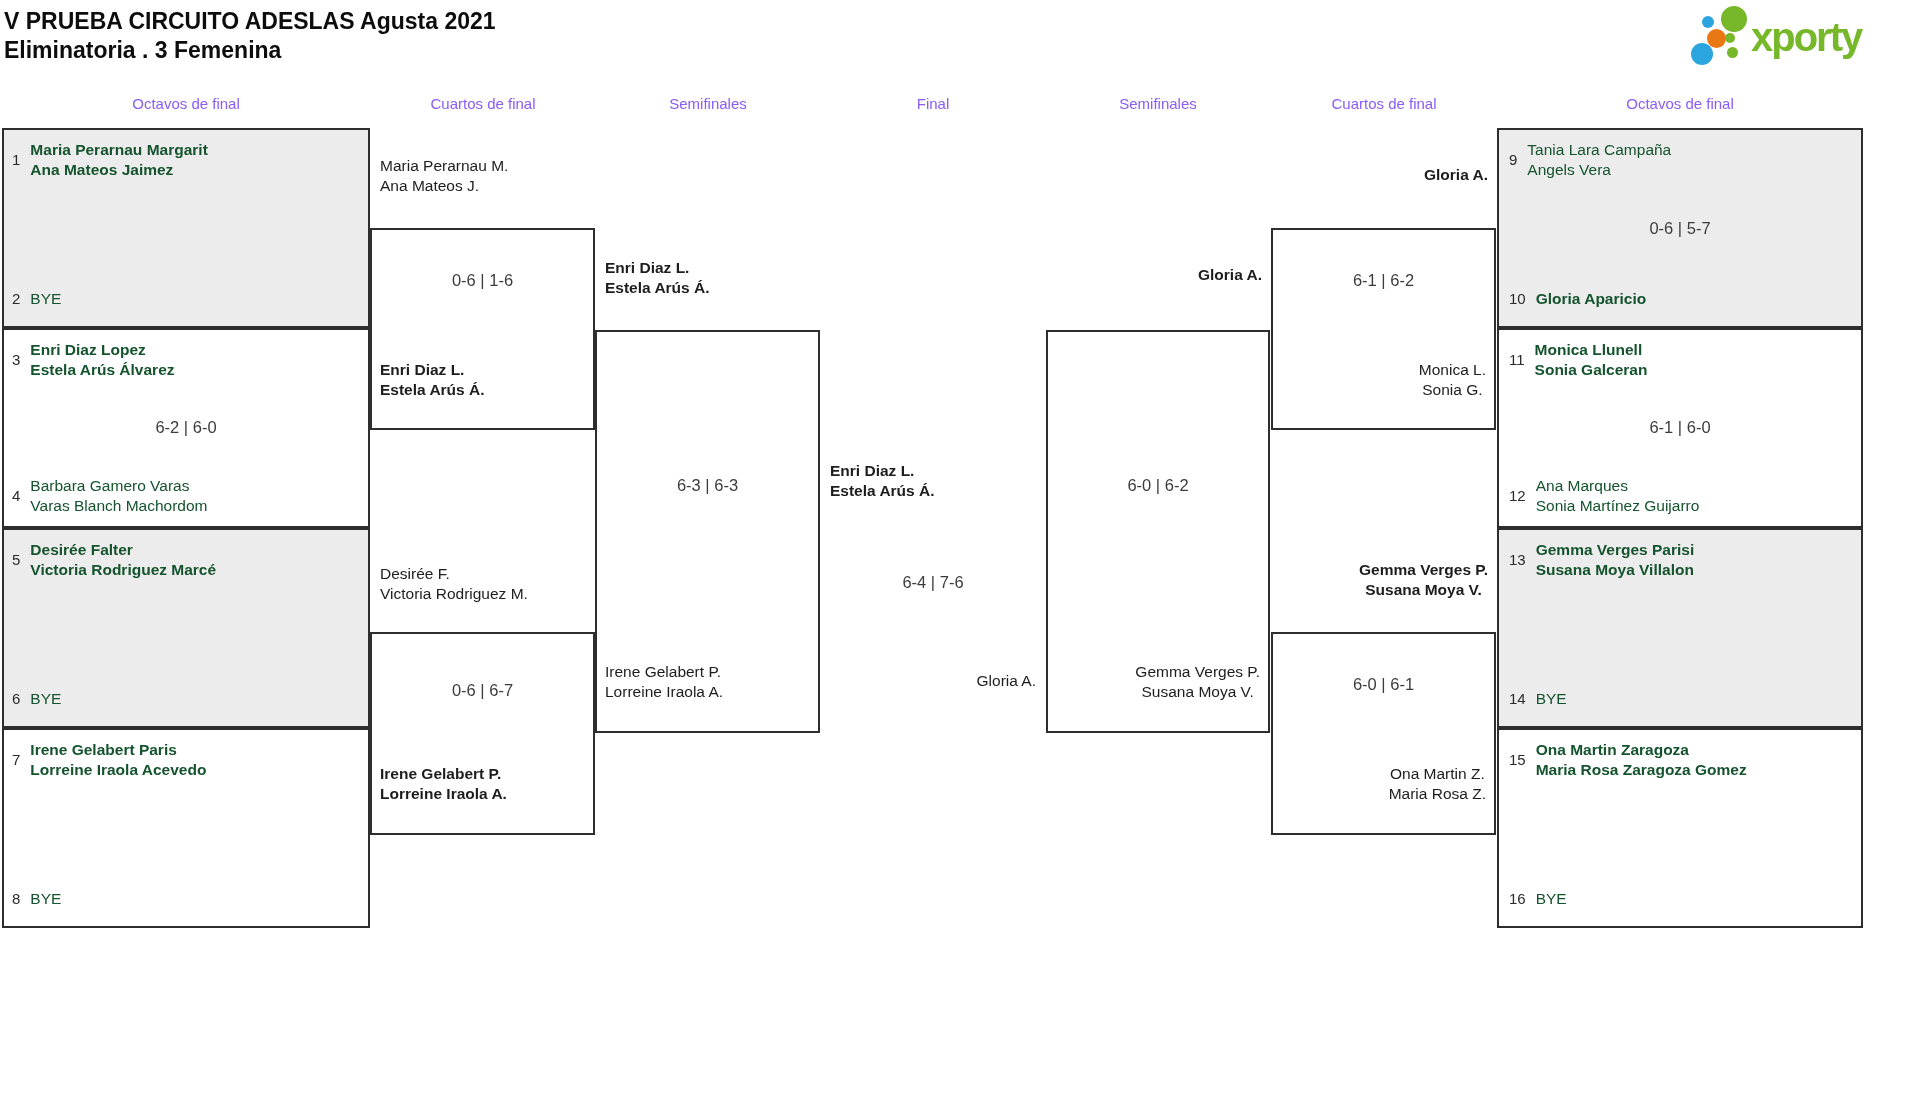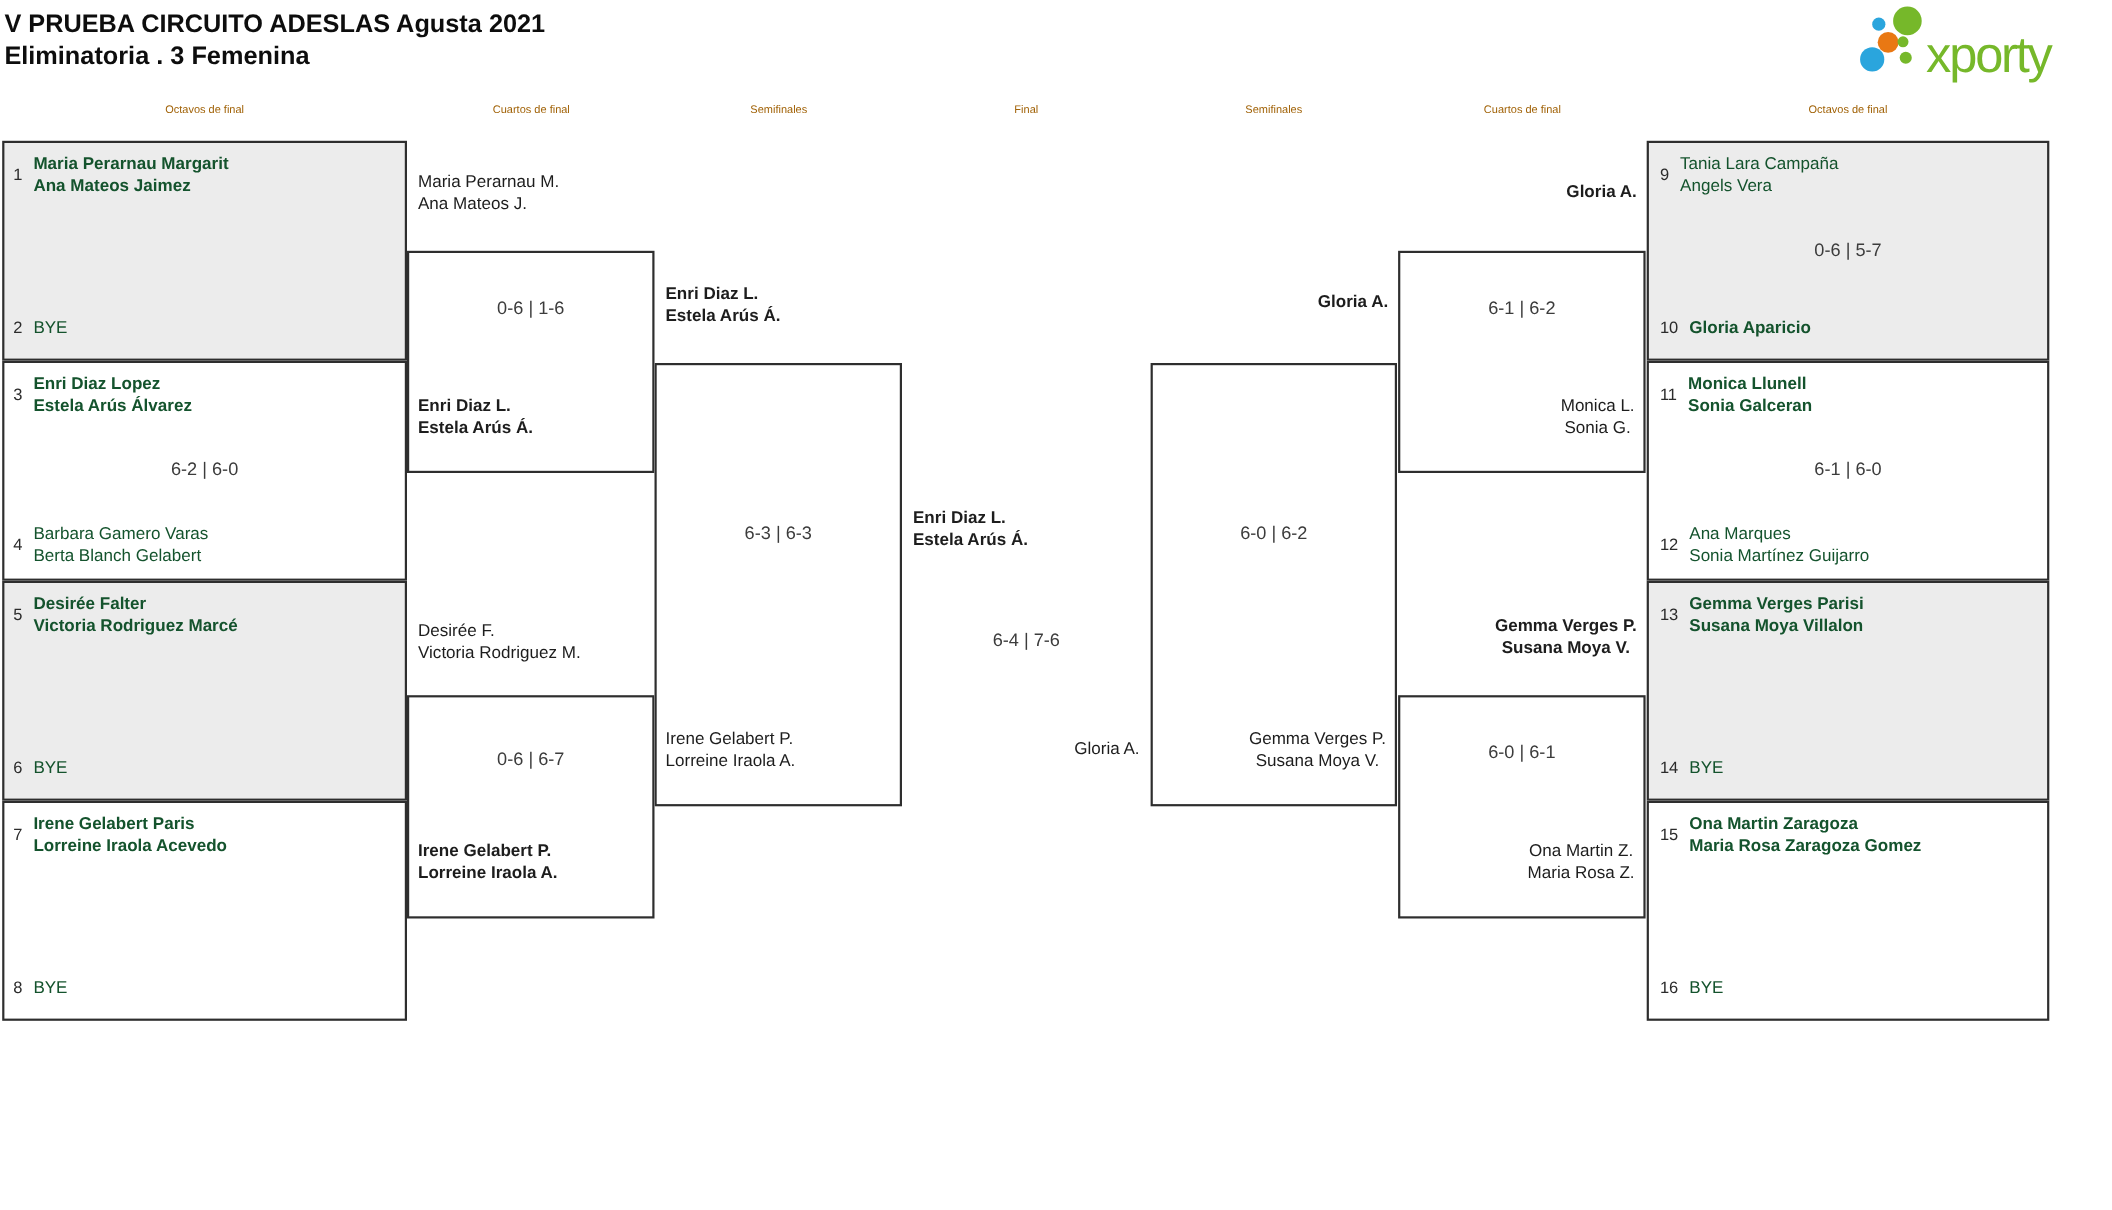--- a/index.html
+++ b/index.html
@@ -2,33 +2,33 @@
 <html><head>
 <meta charset="utf-8">
 <style>
   html,body{margin:0;padding:0;background:#fff;}
   #app{
     position:relative;width:1920px;height:1100px;background:#fff;overflow:hidden;
     font-family:"Liberation Sans","DejaVu Sans",sans-serif;color:#1d1d1d;
   }
   .title-line{position:absolute;left:4px;font-size:23px;font-weight:bold;color:#0d0d0d;letter-spacing:0;}
   .round-header{position:absolute;top:95px;width:220px;margin-left:-110px;text-align:center;
-    font-size:10px;font-weight:500;color:#a16207;}
+    font-size:15px;font-weight:500;color:#8b5cf6;}
   .box{position:absolute;border:2px solid #2e2e2e;box-sizing:border-box;background:#ffffff;}
   .box.shaded{background:#ececec;}
   .pair{position:absolute;display:flex;gap:10px;align-items:center;}
   .seed{font-size:15px;color:#2b2b2b;flex:none;}
   .names{font-size:15.5px;line-height:19.5px;color:#14532d;white-space:nowrap;}
   .bold{font-weight:bold;}
   .score{position:absolute;left:0;width:100%;text-align:center;font-size:16.5px;color:#3c3c3c;white-space:nowrap;}
   .flabel{position:absolute;font-size:15.5px;line-height:19.5px;color:#1d1d1d;white-space:nowrap;}
   .ra{text-align:center;}
   .inlabel{position:absolute;font-size:15.5px;line-height:19.5px;white-space:nowrap;}
   .logo-dot{position:absolute;border-radius:50%;}
-  .logo-text{position:absolute;font-size:46px;font-weight:400;letter-spacing:-2px;line-height:47px;margin-top:12px;}
+  .logo-text{position:absolute;font-size:40px;font-weight:700;letter-spacing:-2px;line-height:47px;}
 </style>
 </head>
 <body>
 
 <div id="app">
 
   <div class="title-line" style="top:8px">V PRUEBA CIRCUITO ADESLAS Agusta 2021</div>
   <div class="title-line" style="top:37px">Eliminatoria . 3 Femenina</div>
 
   <div>
@@ -71,21 +71,21 @@
       <div class="names bold">
           <div>Enri Diaz Lopez</div>
           <div>Estela Arús Álvarez</div>
         </div>
     </div>
     <div class="score" style="top:88px">6-2 | 6-0</div>
     <div class="pair" style="bottom:11px;left:8px">
       <span class="seed">4</span>
       <div class="names">
           <div>Barbara Gamero Varas</div>
-          <div>Berta Blanch Gelabert</div>
+          <div>Varas Blanch Machordom</div>
         </div>
     </div>
   </div>
 
   <div class="box shaded" style="left:2px;top:528px;width:368px;height:200px">
     <div class="pair" style="top:10px;left:8px">
       <span class="seed">5</span>
       <div class="names bold">
           <div>Desirée Falter</div>
           <div>Victoria Rodriguez Marcé</div>

